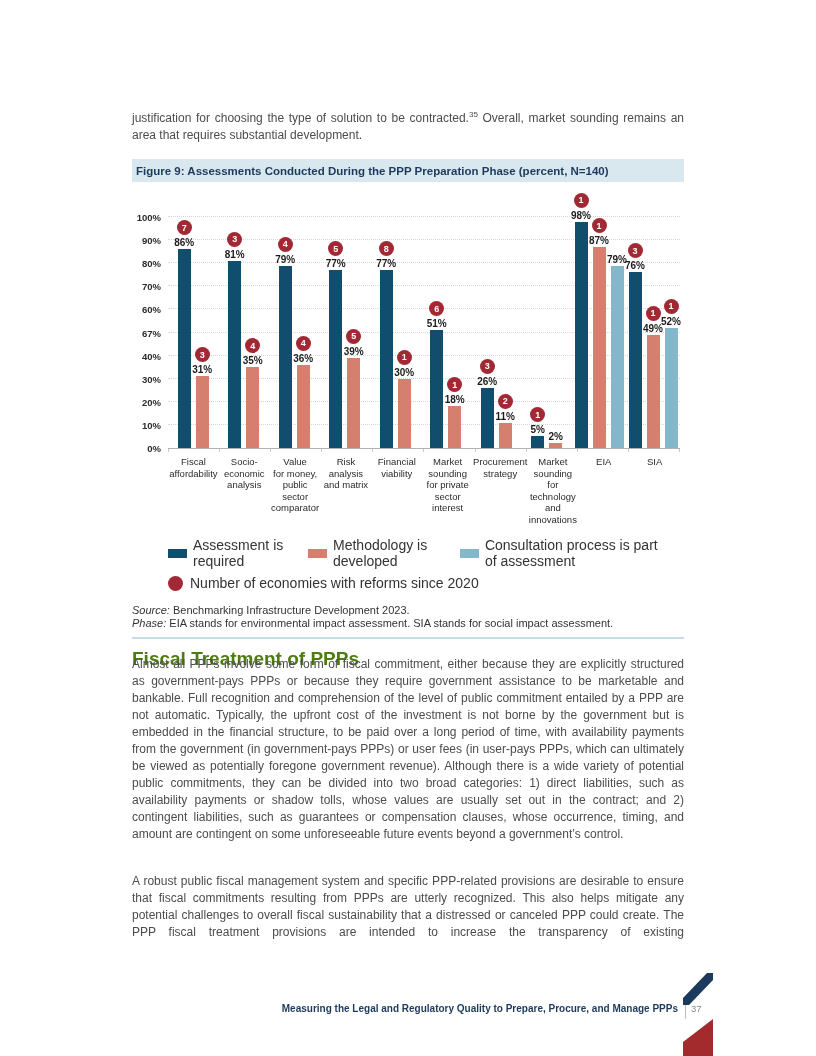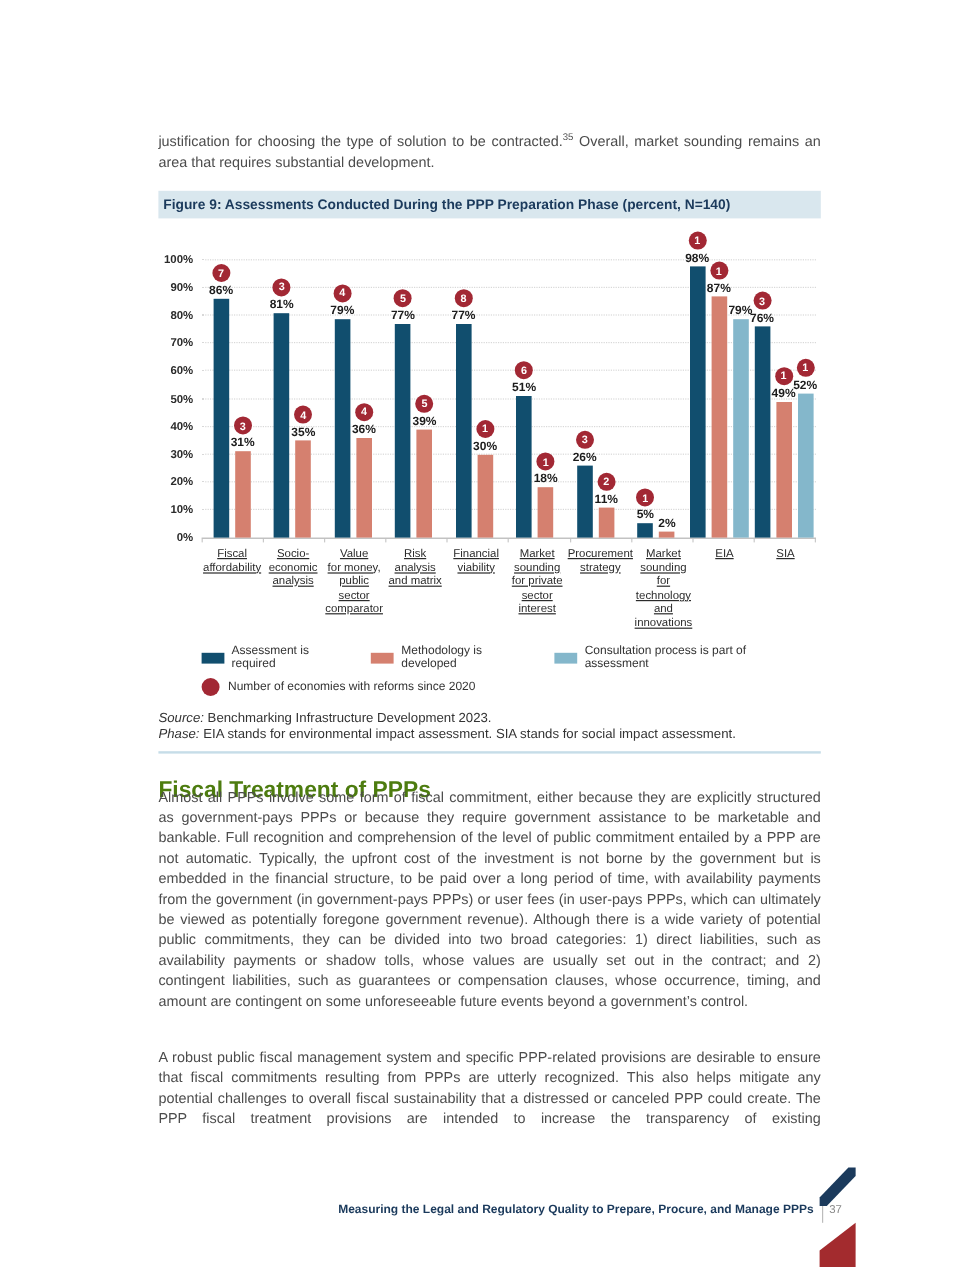--- a/index.html
+++ b/index.html
@@ -61,23 +61,22 @@
   }
   .bar-rect { width: 13px; flex-shrink: 0; }
   .tick-row { display: flex; height: 3px; }
   .tick-cell { flex: 1; border-right: 1px solid #c9c9c9; }
   .tick-cell:first-child { border-left: 1px solid #c9c9c9; }
   .x-labels { display: flex; margin-top: 4px; }
   .x-cell {
     flex: 1; text-align: center;
     font-size: 9.5px; line-height: 11.5px; color: #2b2b2b;
     white-space: pre-line;
-    text-decoration: underline;
-  }
-  .legend { margin: 12px 0 13px 36px; font-size: 10px; color: #333; }
+  }
+  .legend { margin: 12px 0 13px 36px; font-size: 14px; color: #333; }
   .legend-row { display: flex; align-items: center; margin-bottom: 6px; }
   .legend-item { display: flex; align-items: center; margin-right: 22px; }
   .legend-swatch { width: 19px; height: 9px; margin-right: 6px; flex-shrink: 0; }
   .legend-circle { width: 15px; height: 15px; border-radius: 50%; margin-right: 7px; flex-shrink: 0; }
   .figure-notes { margin-top: 8px; font-size: 11px; line-height: 12.5px; color: #333; }
   .figure-notes .lbl { font-style: italic; }
 
   
   .section-heading {
     position: absolute; left: 132px; top: 620px;
@@ -110,21 +109,21 @@
           <span class="y-label" style="bottom: 0%;">0%</span>
           <div class="gridline" style="bottom: 10%;"></div>
           <span class="y-label" style="bottom: 10%;">10%</span>
           <div class="gridline" style="bottom: 20%;"></div>
           <span class="y-label" style="bottom: 20%;">20%</span>
           <div class="gridline" style="bottom: 30%;"></div>
           <span class="y-label" style="bottom: 30%;">30%</span>
           <div class="gridline" style="bottom: 40%;"></div>
           <span class="y-label" style="bottom: 40%;">40%</span>
           <div class="gridline" style="bottom: 50%;"></div>
-          <span class="y-label" style="bottom: 50%;">50%</span>
+          <span class="y-label" style="bottom: 50%;">67%</span>
           <div class="gridline" style="bottom: 60%;"></div>
           <span class="y-label" style="bottom: 60%;">60%</span>
           <div class="gridline" style="bottom: 70%;"></div>
           <span class="y-label" style="bottom: 70%;">70%</span>
           <div class="gridline" style="bottom: 80%;"></div>
           <span class="y-label" style="bottom: 80%;">80%</span>
           <div class="gridline" style="bottom: 90%;"></div>
           <span class="y-label" style="bottom: 90%;">90%</span>
           <div class="gridline" style="bottom: 100%;"></div>
           <span class="y-label" style="bottom: 100%;">100%</span>

